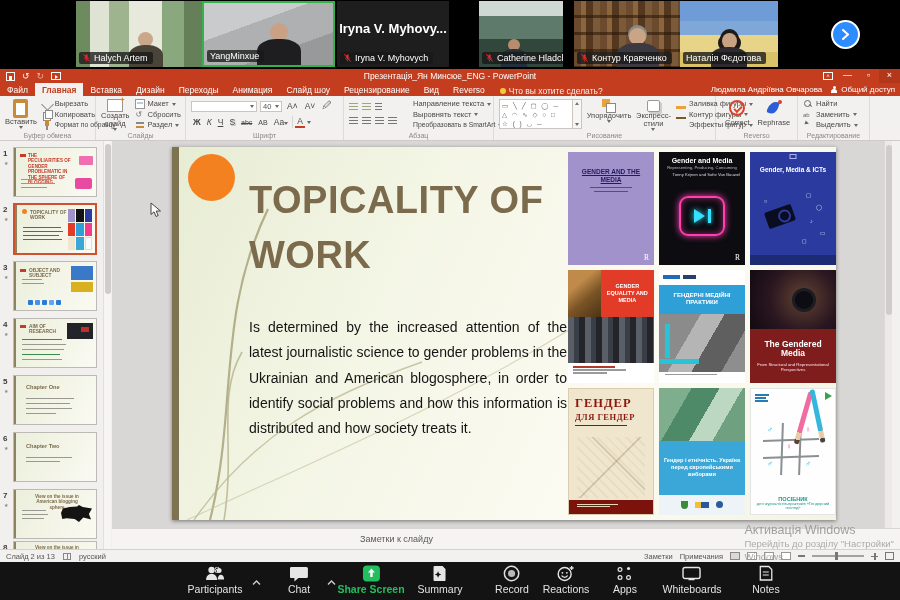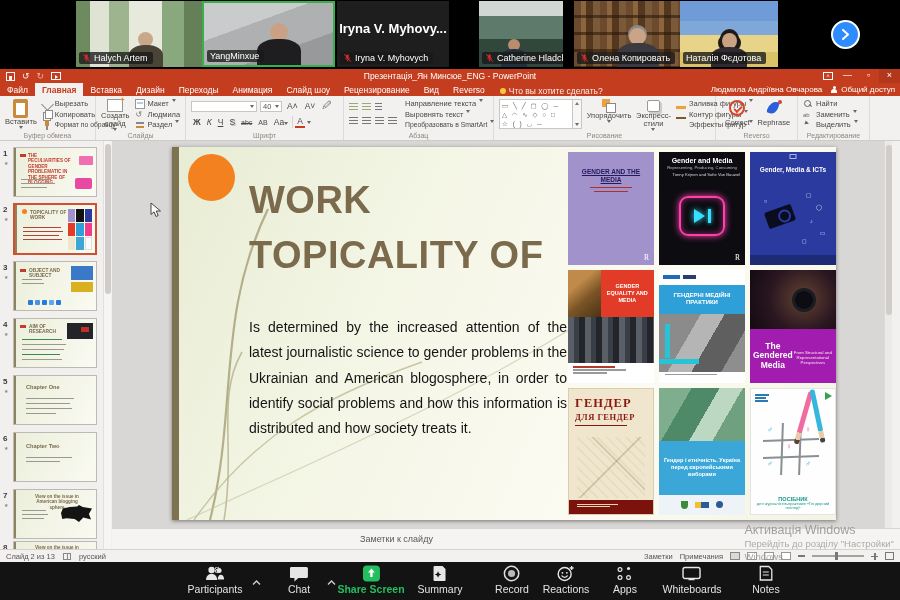--- a/index.html
+++ b/index.html
@@ -53,21 +53,21 @@
   .tabright{position:absolute;right:5px;top:0;height:13px;display:flex;align-items:center;gap:8px;font-size:8px}
   .pers{width:8px;height:8px;position:relative}
   .pers::before{content:"";position:absolute;left:2.5px;top:0;width:3px;height:3px;border-radius:50%;background:#fff}
   .pers::after{content:"";position:absolute;left:1px;top:3.6px;width:6px;height:3.5px;border-radius:3px 3px 0 0;background:#fff}
 
   
   .ribbon{position:absolute;left:0;top:27px;width:100%;height:45px;background:#f3f1ef;border-bottom:1px solid #cfccc8;display:flex}
   .rg{position:relative;height:100%;border-right:1px solid #dedad6;padding:3px 5px 11px;flex-shrink:0}
   .glabel{position:absolute;bottom:1px;left:0;right:0;text-align:center;font-size:7px;color:#8c8884;white-space:nowrap}
   .bigbtn{display:flex;flex-direction:column;align-items:center;font-size:7.5px;color:#4a4845;line-height:8px;cursor:pointer;text-align:center}
-  .smrow{display:flex;gap:3px;font-size:7.5px;color:#4a4845;line-height:10.5px;white-space:nowrap;cursor:pointer}
+  .smrow{display:flex;align-items:center;gap:3px;font-size:7.5px;color:#4a4845;line-height:10.5px;white-space:nowrap;cursor:pointer}
   .dd{width:0;height:0;border-left:2.5px solid transparent;border-right:2.5px solid transparent;border-top:3px solid #6a6a6a;display:inline-block}
   .ic10{width:10px;height:10px;display:inline-block;position:relative;flex-shrink:0}
   .clipic{width:15px;height:19px;background:#c98a3a;border-radius:2px;position:relative}
   .clipic::after{content:"";position:absolute;left:3px;top:4px;width:9px;height:12px;background:#fff}
   .cutic::before{content:"";position:absolute;left:1px;top:1px;width:8px;height:8px;border-left:1px solid #888;border-bottom:1px solid #888;transform:rotate(-45deg)}
   .copyic::before{content:"";position:absolute;left:1px;top:2px;width:6px;height:7px;border:1px solid #8a8a8a;background:#fff}
   .copyic::after{content:"";position:absolute;left:3px;top:0;width:6px;height:7px;border:1px solid #8a8a8a;background:#fff}
   .fmtic::before{content:"";position:absolute;left:3px;top:0;width:4px;height:6px;background:#c98a3a}
   .fmtic::after{content:"";position:absolute;left:4px;top:6px;width:2px;height:4px;background:#8a8a8a}
   .slideic{width:16px;height:13px;border:1px solid #9a9792;background:#fff;position:relative}
@@ -170,21 +170,21 @@
   .b5band{height:26%;background:#2f9fd8;display:flex;align-items:center;justify-content:center;padding:2px}
   .b5band span{color:#fff;font-size:6px;font-weight:bold;text-align:center;line-height:7.5px}
   .b5ph{height:51%;background:linear-gradient(120deg,#8b8b8b 0 35%,#b5b5b5 35% 55%,#5f5f5f 55% 80%,#8e8e8e 80%);position:relative}
   .cybar{position:absolute;background:#27c4d8}
   .b5foot{height:10%;background:#fff;padding:2px 6px}
   .b5foot i{display:block;height:1.2px;background:#9a9a9a;width:70%}
   .b6{background:#0f0a10}
   .b6ph{position:absolute;left:0;top:0;width:100%;height:52%;
     background:radial-gradient(circle at 62% 48%,#54382e 0 14%,#2a1620 55%,#120a10 100%)}
   .b6ph::after{content:"";position:absolute;left:42px;top:18px;width:18px;height:18px;border:3px solid #1c1c22;border-radius:50%;background:#0c0c12}
-  .b6pink{position:absolute;left:0;bottom:0;width:100%;height:48%;background:#a21caf;display:flex;flex-direction:row;align-items:center;padding:3px}
+  .b6pink{position:absolute;left:0;bottom:0;width:100%;height:48%;background:#7f1d1d;display:flex;flex-direction:column;align-items:center;justify-content:center;padding:3px}
   .b6pink .t{color:#fff;font-size:8.5px;font-weight:bold;text-align:center;line-height:9.5px}
   .b6pink .s{color:#ffe3f0;font-size:4.3px;text-align:center;margin-top:3px;line-height:5px}
   .b7{background:#efe6cd;border:1px solid #d8cdb0;padding:7px 6px 0}
   .b7 .t1{font-family:"Liberation Serif",serif;font-size:12.5px;font-weight:bold;color:#8c1710;letter-spacing:1px}
   .b7 .t2{font-family:"Liberation Serif",serif;font-size:8.5px;font-weight:bold;color:#8c1710;margin-top:1px;letter-spacing:.5px}
   .b7line{height:1px;background:#8c1710;width:72%;margin-top:3px}
   .b7sk{position:absolute;left:8px;right:8px;top:48px;bottom:16px;
     background:
       linear-gradient(135deg,transparent 48%,rgba(120,100,60,.35) 49%,transparent 51%),
       linear-gradient(45deg,transparent 58%,rgba(120,100,60,.3) 59%,transparent 61%),
@@ -311,21 +311,21 @@
         <div class="head" style="width:17px;height:17px;background:#c9a487;box-shadow:0 -2px 0 1px #8a8a86"></div>
         <div class="torso" style="width:42px;height:24px;background:#3c3a40"></div>
       </div>
       <div class="label">
         <svg width="9" height="10" viewBox="0 0 12 12">
             <path d="M6 1.3c-.9 0-1.6.7-1.6 1.6v2.7c0 .9.7 1.6 1.6 1.6s1.6-.7 1.6-1.6V2.9C7.6 2 6.9 1.3 6 1.3z" fill="#e02b2b"></path>
             <path d="M3.2 5.6c0 1.6 1.3 2.9 2.8 2.9s2.8-1.3 2.8-2.9" stroke="#e02b2b" stroke-width="1" fill="none"></path>
             <line x1="6" y1="8.5" x2="6" y2="10.6" stroke="#e02b2b" stroke-width="1"></line>
             <line x1="1.6" y1="0.8" x2="10.4" y2="11" stroke="#e02b2b" stroke-width="1.3"></line>
           </svg>
-        <span>Олена Копировать</span>
+        <span>Контур Кравченко</span>
       </div>
     </div>
     <div class="tile t-nat">
       <div class="person">
         <div class="head" style="width:15px;height:16px;background:#c9a283;box-shadow:0 -2px 0 2px #1f1a18, -3px 2px 0 1px #1f1a18, 3px 2px 0 1px #1f1a18"></div>
         <div class="torso" style="width:36px;height:20px;background:#2e2a30"></div>
       </div>
       <div class="label">
         <span>Наталія Фєдотова</span>
       </div>
@@ -414,21 +414,21 @@
               <i class="dd"></i>
           </div>
           <div>
             <div class="smrow">
                 <span class="ic10 layic"></span>
                 <span>Макет</span>
                 <i class="dd"></i>
               </div>
             <div class="smrow">
                 <span class="ic10 rstic"></span>
-                <span>Людмила</span>
+                <span>Сбросить</span>
               </div>
             <div class="smrow">
                 <span class="ic10 secic"></span>
                 <span>Раздел</span>
                 <i class="dd"></i>
               </div>
           </div>
         </div>
         <div class="glabel">Слайды</div>
       </div>
@@ -456,21 +456,21 @@
           <span class="fbtn" style="font-size:7px">АВ</span>
           <span class="fbtn"><span>Аа</span><i class="dd"></i></span>
           <span style="width:1px;height:12px;background:#d8d5d1"></span>
           <span class="fbtn fb-c">А</span>
           <i class="dd"></i>
         </div>
         <div class="glabel">Шрифт</div>
       </div>
 
       <div class="rg" style="width:150px">
-        <div style="display:flex;gap:8px">
+        <div style="display:flex;gap:16px">
           <div>
             <div style="display:flex;gap:4px;align-items:center;height:14px">
               <span class="bulic"></span>
               <span class="bulic"></span>
               <span class="alnic short"></span>
             </div>
             <div style="display:flex;gap:4px;align-items:center;height:14px">
               <span class="alnic"></span>
               <span class="alnic"></span>
               <span class="alnic"></span>
@@ -677,22 +677,22 @@
       <div class="canvas">
         <svg class="grass" width="480" height="373" viewBox="0 0 480 373">
           <path d="M38,373 C66,260 44,170 96,62" stroke="#a8a37b" stroke-width="2.2" fill="none" opacity="0.85"></path>
           <path d="M52,373 C64,300 44,250 70,205" stroke="#b5b08a" stroke-width="1.6" fill="none" opacity="0.8"></path>
           <path d="M22,373 C80,290 150,250 250,215" stroke="#b9b48e" stroke-width="1.4" fill="none" opacity="0.75"></path>
           <path d="M15,373 C150,310 300,250 465,140" stroke="#c6c1a0" stroke-width="1.1" fill="none" opacity="0.65"></path>
         </svg>
         <div class="olivebar"></div>
         <div class="ocircle"></div>
         <div class="stitle">
+          <div>TOPICALITY OF</div>
           <div>WORK</div>
-          <div>TOPICALITY OF</div>
         </div>
         <div class="sbody">Is determined by the increased attention of the latest journalistic science to gender problems in the Ukrainian and American blogosphere, in order to identify social problems and how this information is distributed and how society treats it.</div>
 
         <div class="books">
           <div class="book b1">
             <div class="bt">GENDER AND THE MEDIA</div>
             <div class="rl"></div>
               <div class="rl" style="width:48%"></div>
             <div class="pubR">R</div>
           </div>

